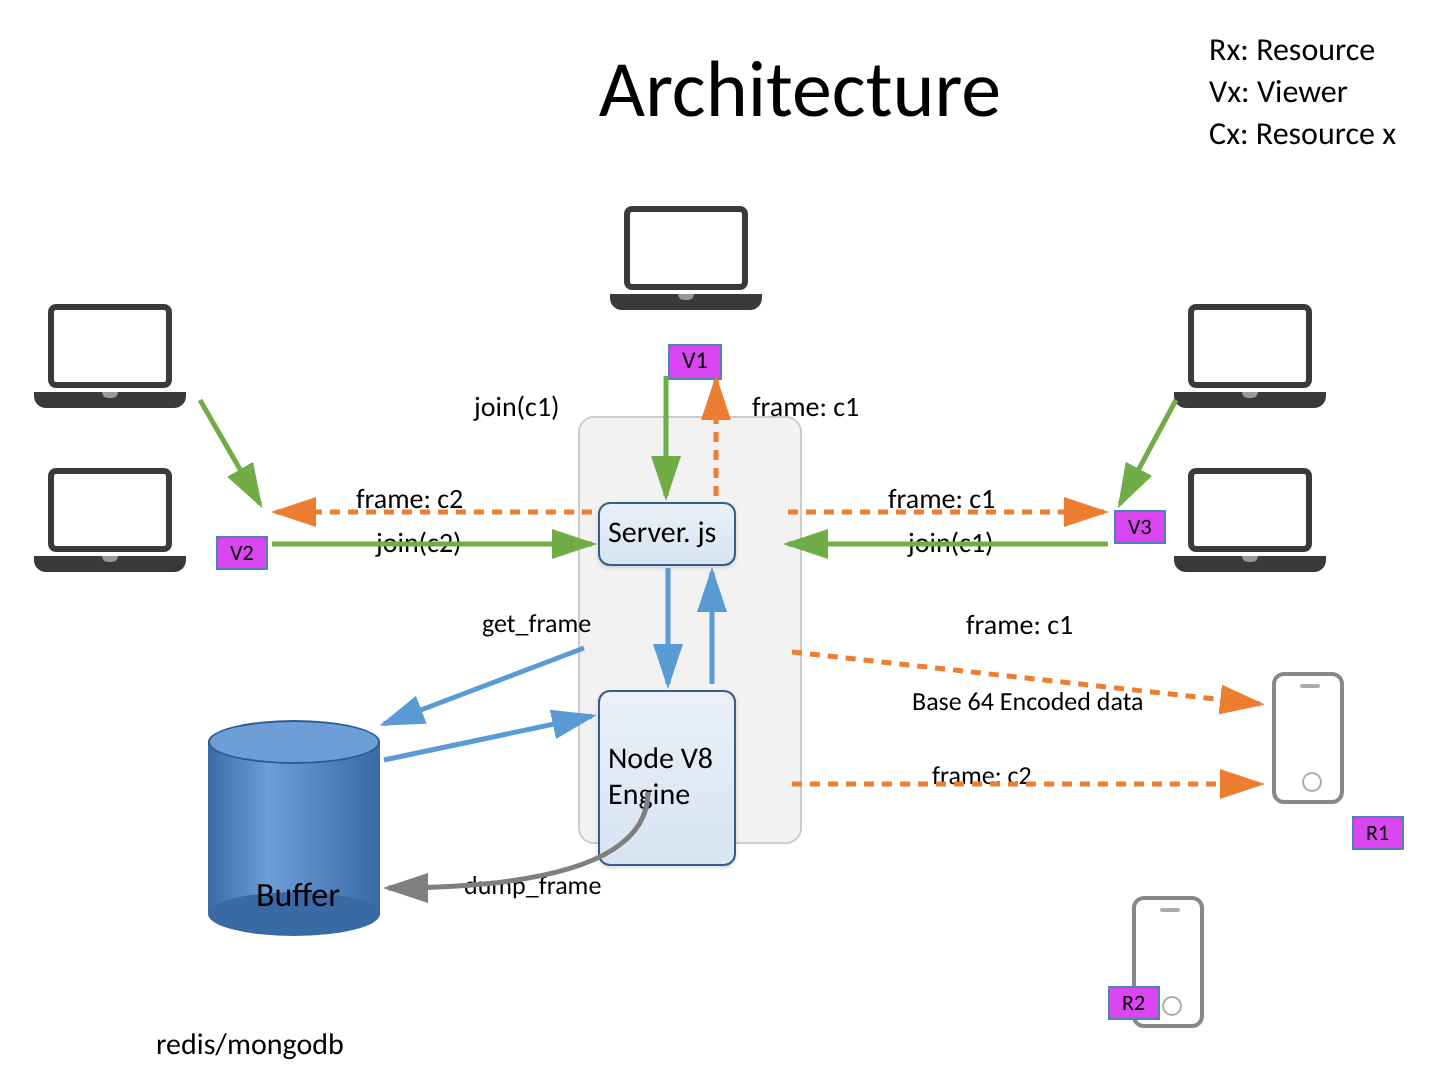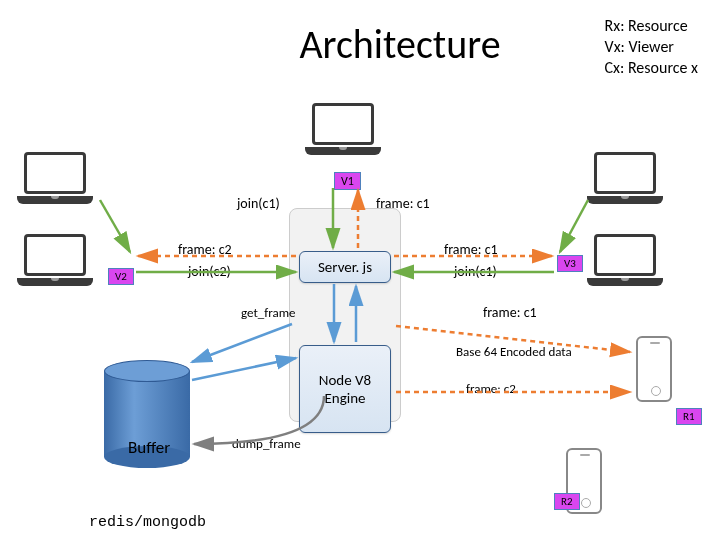--- a/index.html
+++ b/index.html
@@ -108,25 +108,25 @@
     left: 289px;
     top: 208px;
     width: 112px;
     height: 214px;
     background: #f2f2f2;
     border: 1px solid #ccc;
     border-radius: 8px;
   }
   .node-box {
     position: absolute;
-    width: 92px;
+    width: 69px;
     border: 1px solid #385d8a;
     border-radius: 6px;
     background: linear-gradient(#eaf0f8, #d7e4f2);
-    text-align: center;
+    text-align: left;
     font-size: 15px;
     padding: 6px 4px;
     box-shadow: 0 1px 2px rgba(0,0,0,0.15);
   }
   .cylinder {
     position: absolute;
     width: 86px;
     height: 108px;
   }
   .cylinder .cyl-body {
@@ -234,21 +234,21 @@
 
 <div class="label sm" style="left:202px; top:305px;margin-left:39px;">get_frame</div>
 
 <div class="label" style="left:483px; top:305px;">frame: c1</div>
 <div class="label sm" style="left:456px; top:344px;">Base 64 Encoded data</div>
 <div class="label sm" style="left:466px; top:381px;">frame: c2</div>
 
 <div class="label sm" style="left:232px; top:436px;">dump_frame</div>
 
 <div class="label" style="left:128px; top:438px; font-size:17px;">Buffer</div>
-<div class="label" style="left:89px; top:514px; font-size:15px;font-family:Liberation Mono, monospace;">redis/mongodb</div>
+<div class="label" style="left:78px; top:514px; font-size:15px;">redis/mongodb</div>
 
 <svg class="arrows">
   <defs>
     <marker id="ah-green" markerWidth="10" markerHeight="10" refX="8" refY="3" orient="auto">
       <path d="M0,0 L9,3 L0,6 Z" fill="#70ad47"></path>
     </marker>
     <marker id="ah-orange" markerWidth="10" markerHeight="10" refX="8" refY="3" orient="auto">
       <path d="M0,0 L9,3 L0,6 Z" fill="#ed7d31"></path>
     </marker>
     <marker id="ah-blue" markerWidth="10" markerHeight="10" refX="8" refY="3" orient="auto">

